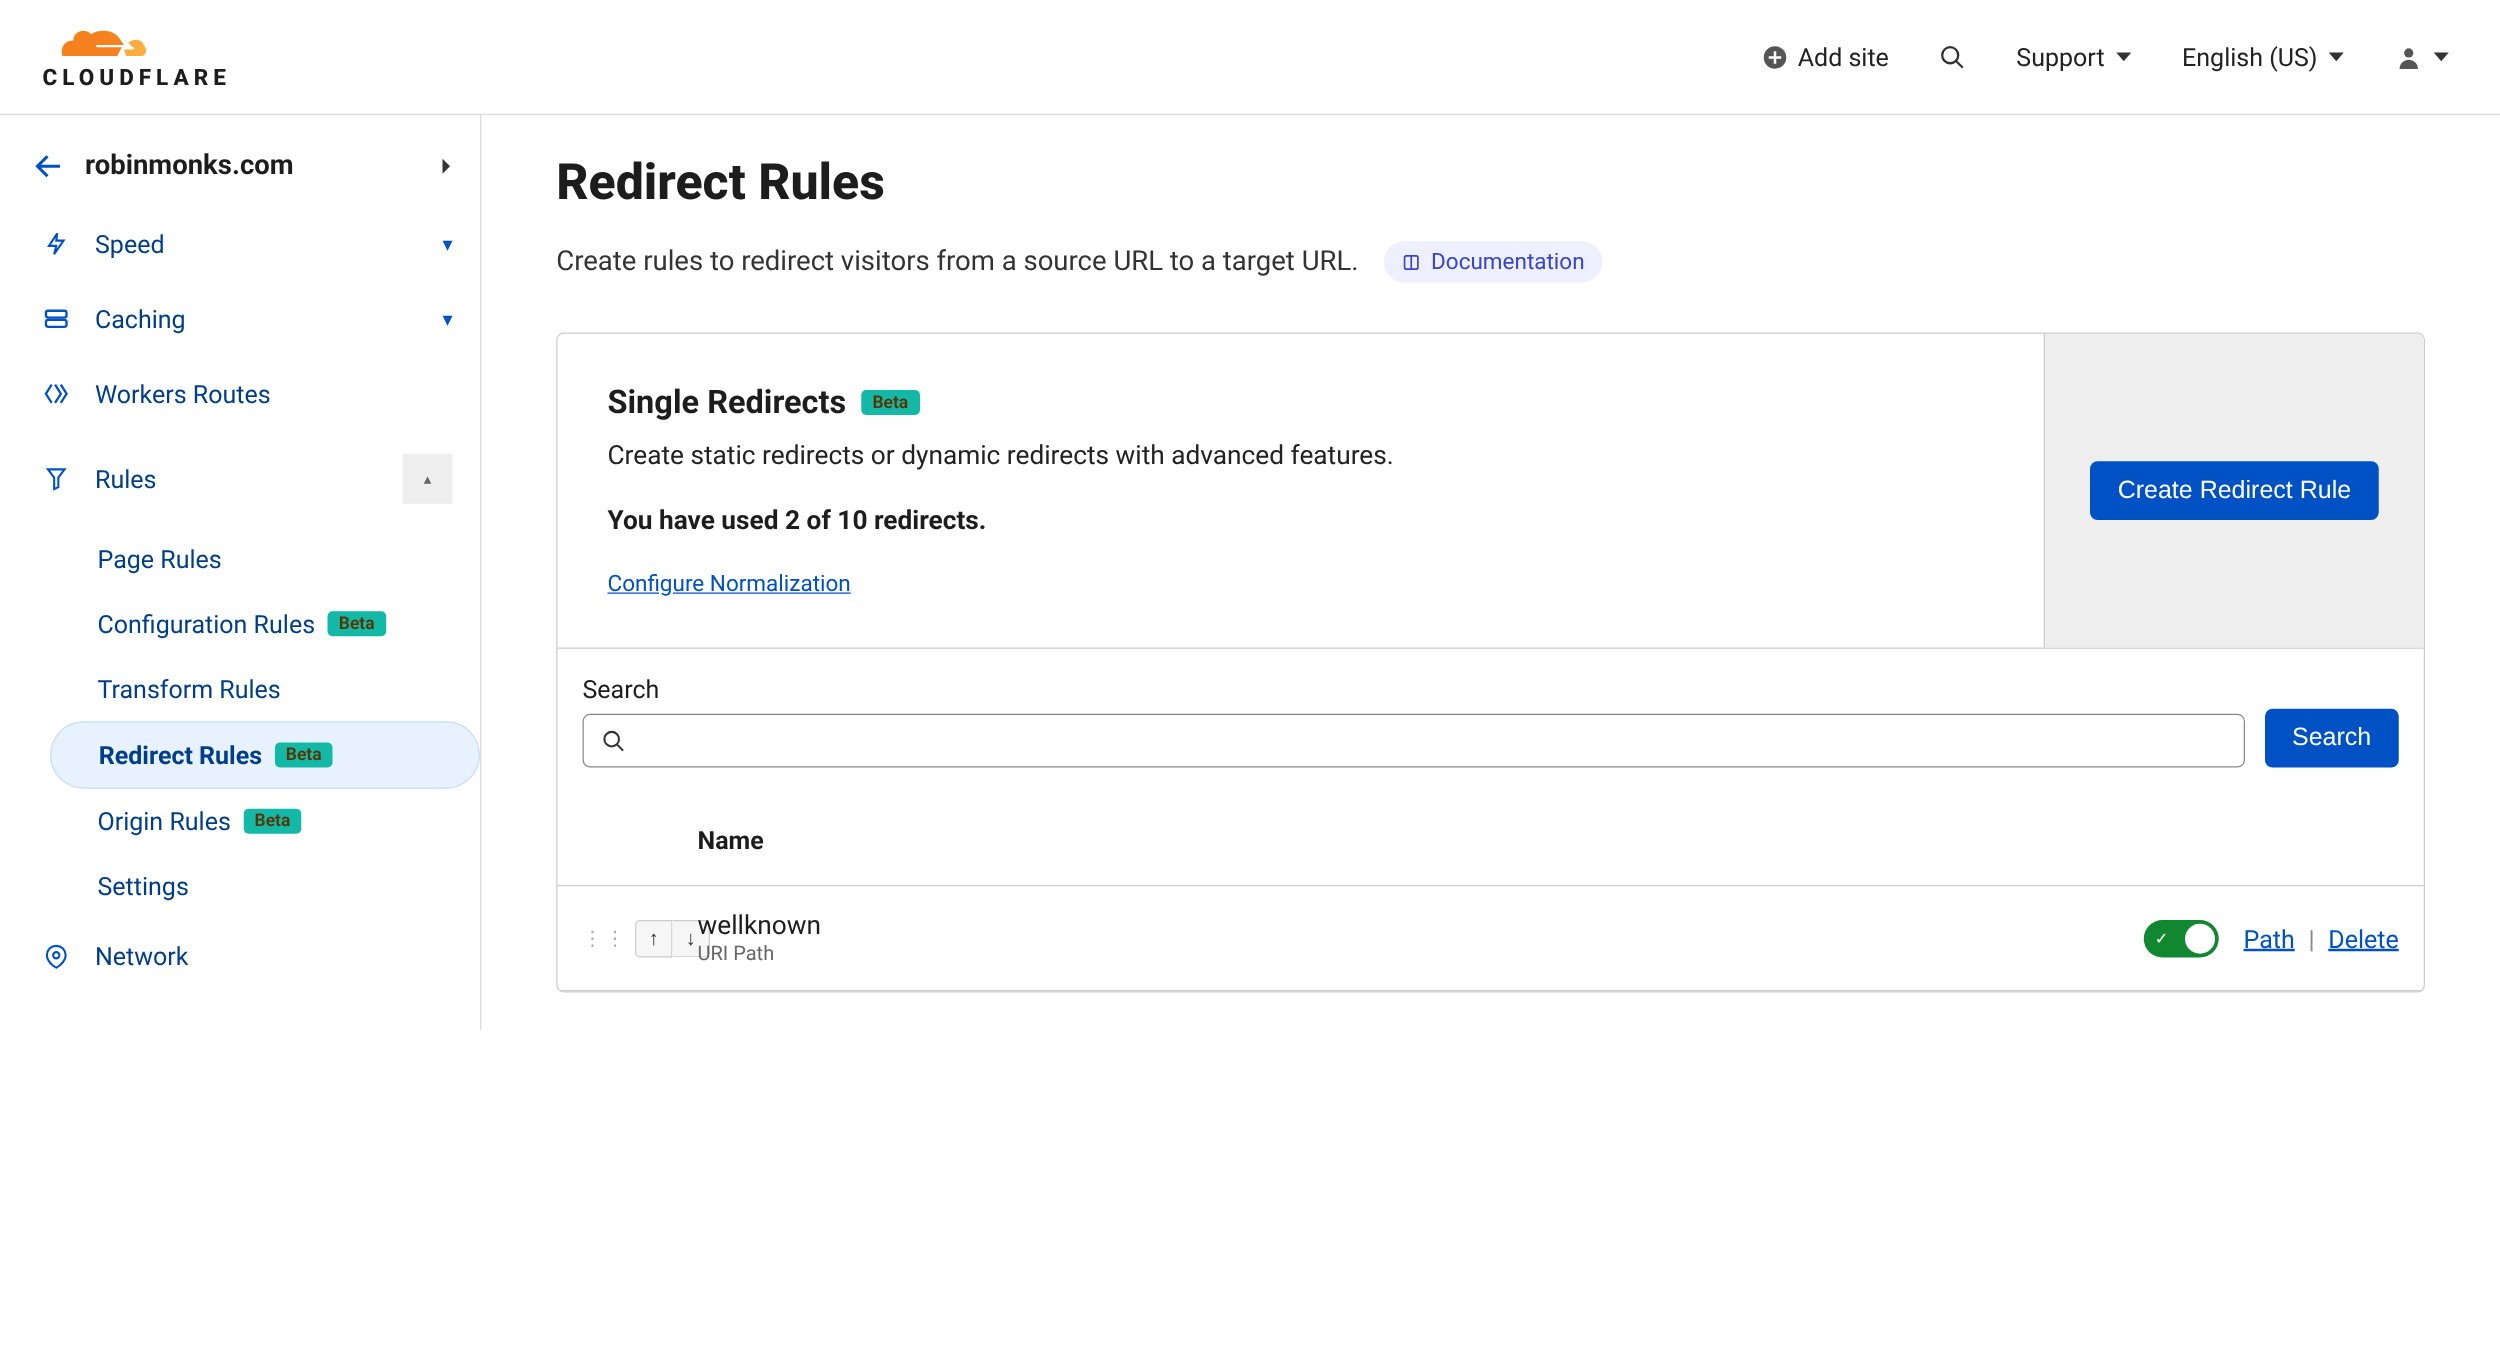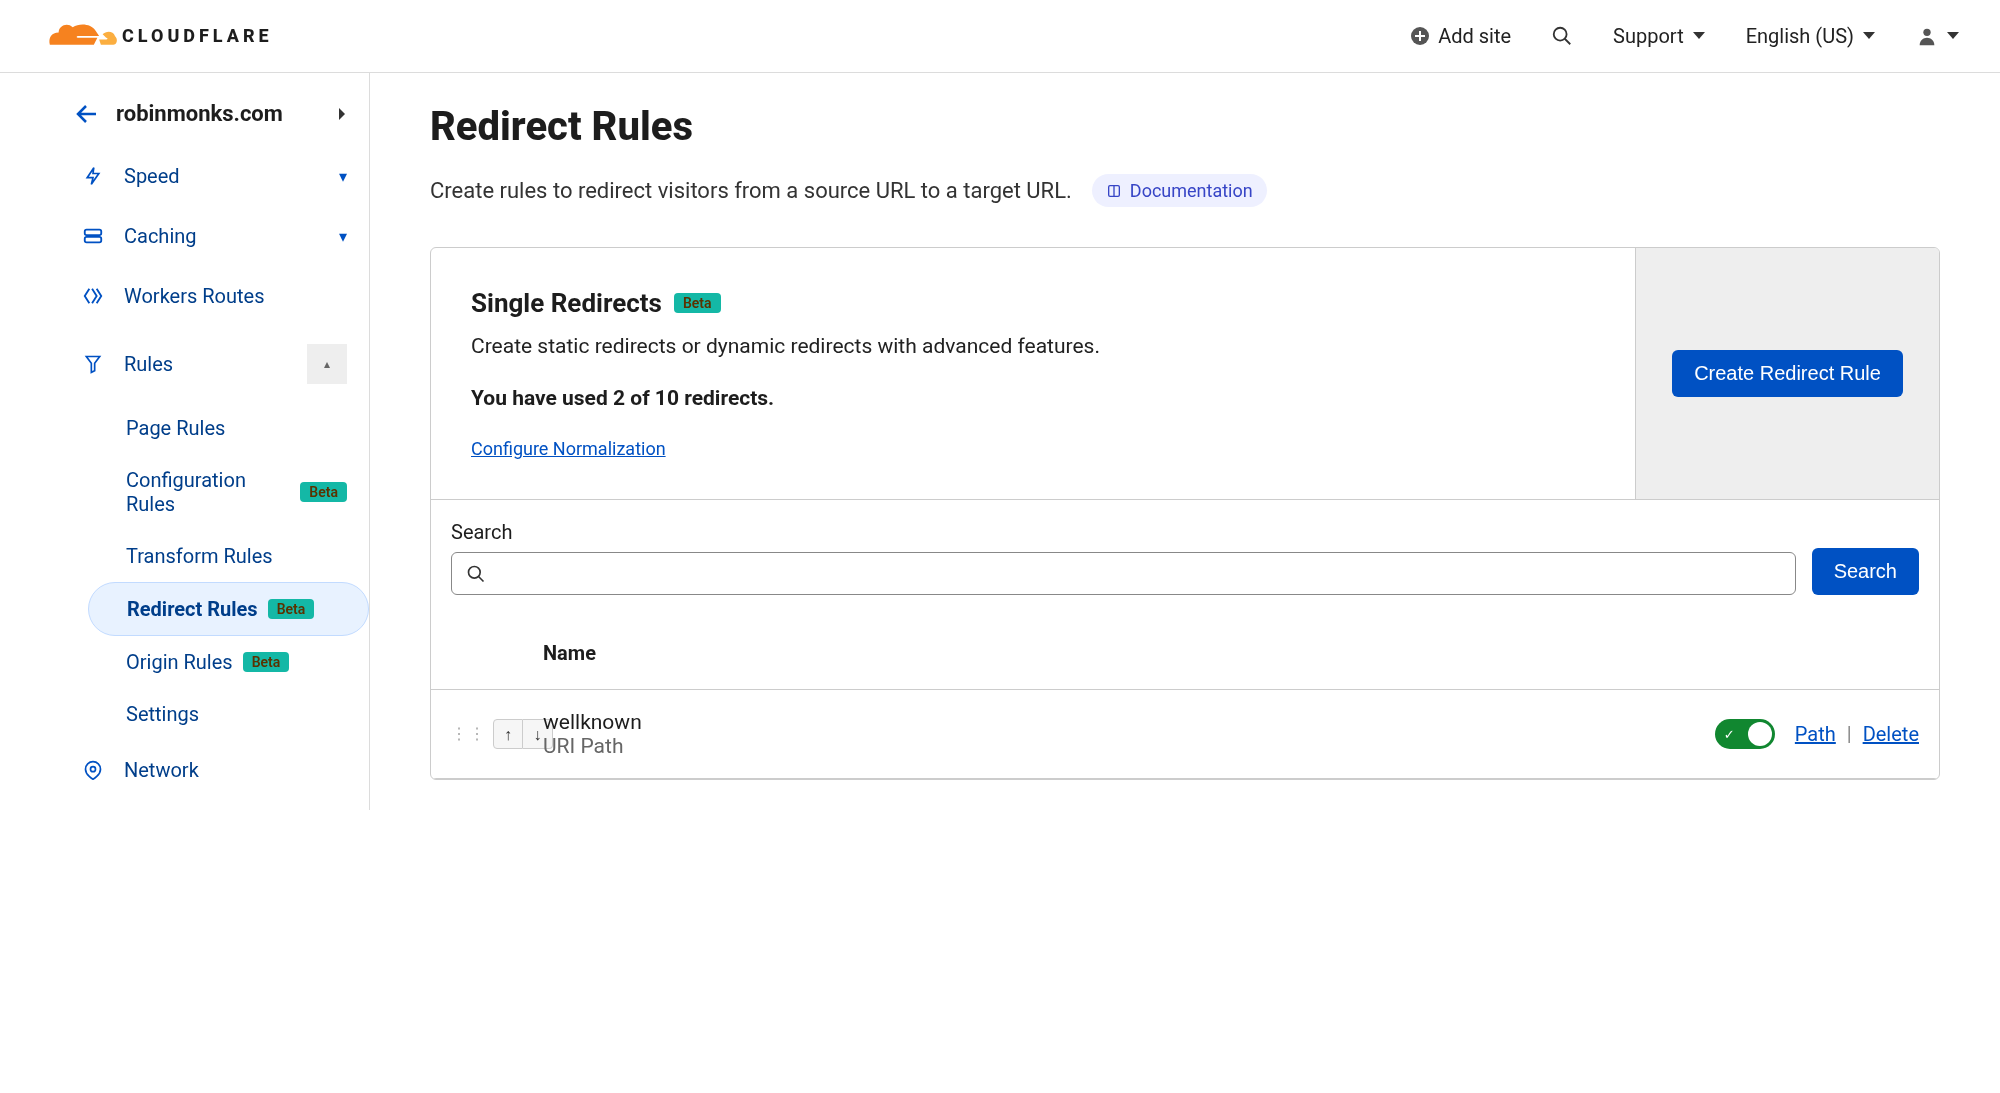--- a/index.html
+++ b/index.html
@@ -9,32 +9,31 @@
   background: #fff;
   font-size: 18px;
 }
 .header {
   display: flex;
   align-items: center;
   justify-content: space-between;
   padding: 18px 40px 18px 34px;
   border-bottom: 1px solid #dcdcdc;
 }
-.logo { display: flex; align-items: center; }
+.logo { display: flex; flex-direction: column; align-items: flex-start; }
 .logo-cloud { width: 88px; height: 36px; }
 .logo-text { font-weight: 800; letter-spacing: 4px; font-size: 18px; margin-top: -2px; }
 .header-right { display: flex; align-items: center; gap: 40px; }
 .header-item { display: flex; align-items: center; gap: 8px; font-size: 20px; color: #222; cursor: pointer; }
 .layout { display: flex; }
 .sidebar {
-  width: 322px;
+  width: 385px;
   border-right: 1px solid #dcdcdc;
   padding-top: 8px;
   flex-shrink: 0;
-  margin-left: 48px;
 }
 .sidebar-header {
   display: flex; align-items: center; gap: 18px;
   padding: 20px 22px 20px 26px;
   font-weight: 700; font-size: 22px;
 }
 .sidebar-header .back-arrow { color: #0051c3; }
 .sidebar-header .chevron { margin-left: auto; }
 .nav-item {
   display: flex; align-items: center; gap: 20px;
@@ -130,21 +129,21 @@
 .arrow-box {
   width: 30px; height: 30px;
   border: 1px solid #ccc; border-radius: 4px;
   display: flex; align-items: center; justify-content: center;
   font-size: 16px; color: #333; background: #f6f6f6;
 }
 .arrow-group { display: flex; }
 .arrow-group .arrow-box:first-child { border-top-right-radius: 0; border-bottom-right-radius: 0; }
 .arrow-group .arrow-box:last-child { border-top-left-radius: 0; border-bottom-left-radius: 0; border-left: none; }
 .row-name { font-size: 21px; }
-.row-sub { font-size: 21px; color: #666; }
+.row-sub { font-size: 16px; color: #666; }
 .row-right { margin-left: auto; display: flex; align-items: center; gap: 20px; }
 .toggle {
   width: 60px; height: 30px; background: #118730; border-radius: 999px;
   position: relative; display: flex; align-items: center;
 }
 .toggle::after {
   content: ""; position: absolute; right: 3px; width: 24px; height: 24px;
   background: #fff; border-radius: 50%;
 }
 .toggle-check { color: #fff; font-size: 13px; margin-left: 9px; }

